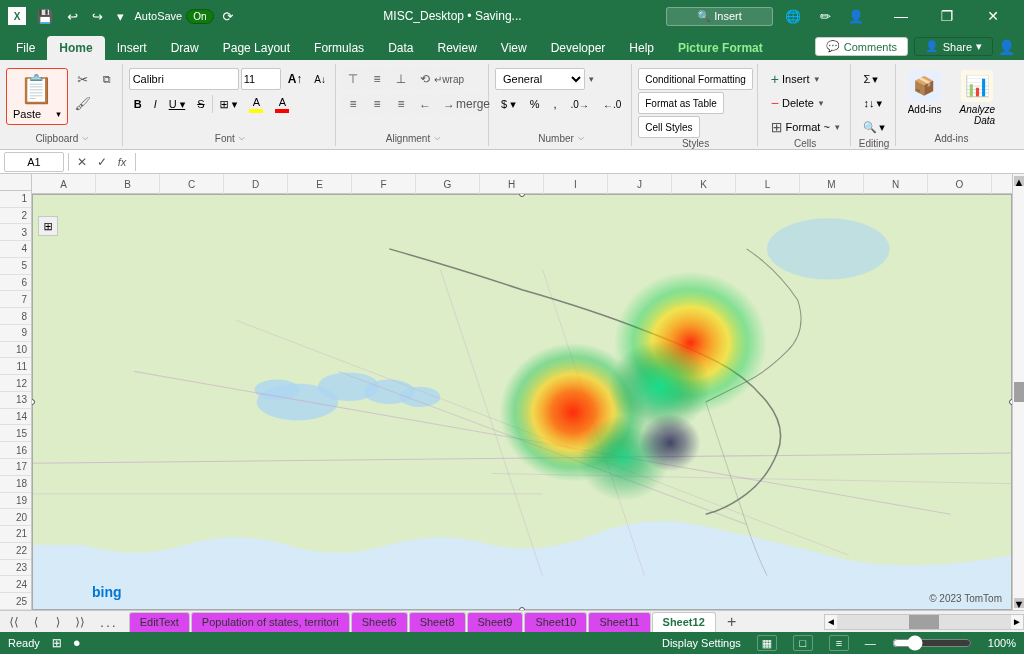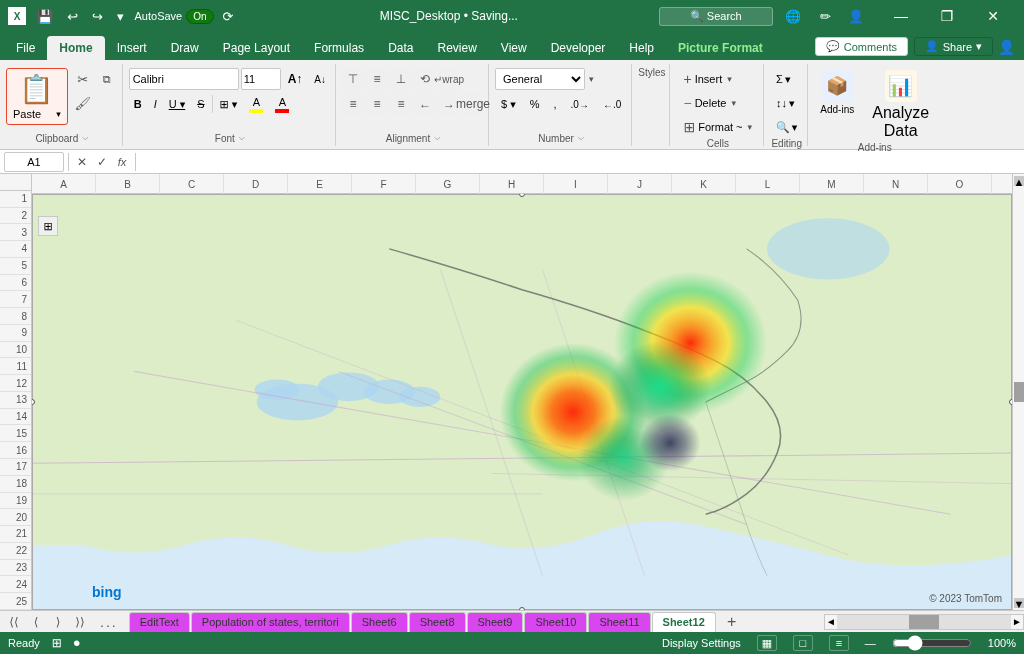--- a/index.html
+++ b/index.html
@@ -266,21 +266,21 @@
       <button class="title-bar-btn">▾</button>
     </div>
     <div class="autosave-area">
       <span>AutoSave</span>
       <span class="toggle-on">On</span>
       <button class="title-bar-btn">⟳</button>
     </div>
   </div>
   <div class="title-bar-title">MISC_Desktop • Saving...</div>
   <div style="display:flex;align-items:center;gap:8px;margin-right:8px;">
-    <button class="title-bar-btn" style="background:rgba(255,255,255,0.15);border-radius:3px;padding:2px 30px;font-size:11px;border:1px solid rgba(255,255,255,0.3);">🔍 Search</button>
+    <button class="title-bar-btn" style="background:rgba(255,255,255,0.15);border-radius:3px;padding:2px 30px;font-size:11px;border:1px solid rgba(255,255,255,0.3);">🔍 Insert</button>
     <button class="title-bar-btn">🌐</button>
     <button class="title-bar-btn">✏</button>
     <button class="title-bar-btn">👤</button>
   </div>
   <div class="title-bar-window-controls">
     <div class="win-ctrl">—</div>
     <div class="win-ctrl">❐</div>
     <div class="win-ctrl close">✕</div>
   </div>
 </div>
@@ -407,20 +407,25 @@
         <button class="num-btn" style="font-size:10px;">←.0</button>
       </div>
     </div>
     <div class="ribbon-group-bottom-bar">
       <span>Number</span>
       <span class="expand-arrow">⌵</span>
     </div>
   </div>
 
   <div class="ribbon-group-wrapper">
+    <div class="ribbon-group-top" style="flex-direction:column;gap:2px;">
+      <button class="style-btn" style="font-size:10px;white-space:nowrap;">Conditional Formatting</button>
+      <button class="style-btn" style="font-size:10px;white-space:nowrap;">Format as Table</button>
+      <button class="style-btn" style="font-size:10px;white-space:nowrap;">Cell Styles</button>
+    </div>
     <div class="ribbon-group-bottom-bar">
       <span>Styles</span>
     </div>
   </div>
 
   <div class="ribbon-group-wrapper">
     <div class="ribbon-group-top" style="flex-direction:column;gap:2px;">
       <button class="cell-btn">
         <span class="insert-icon">+</span>
         <span>Insert</span>
@@ -463,21 +468,21 @@
   </div>
 
   <div class="ribbon-group-wrapper" style="min-width:100px;">
     <div class="ribbon-group-top" style="gap:6px;">
       <div class="addin-item">
         <div class="addin-icon" style="background:#e8f0fe;">📦</div>
         <span style="font-size:10px;">Add-ins</span>
       </div>
       <div class="addin-item">
         <div class="addin-icon" style="background:#fef8e7;font-size:20px;">📊</div>
-        <span style="font-size:16px;text-align:center;">Analyze<br>Data</span>
+        <span style="font-size:10px;text-align:right;font-style:italic;">Analyze<br>Data</span>
       </div>
     </div>
     <div class="ribbon-group-bottom-bar">
       <span>Add-ins</span>
     </div>
   </div>
 
 </div>
 
 <div class="formula-bar">

